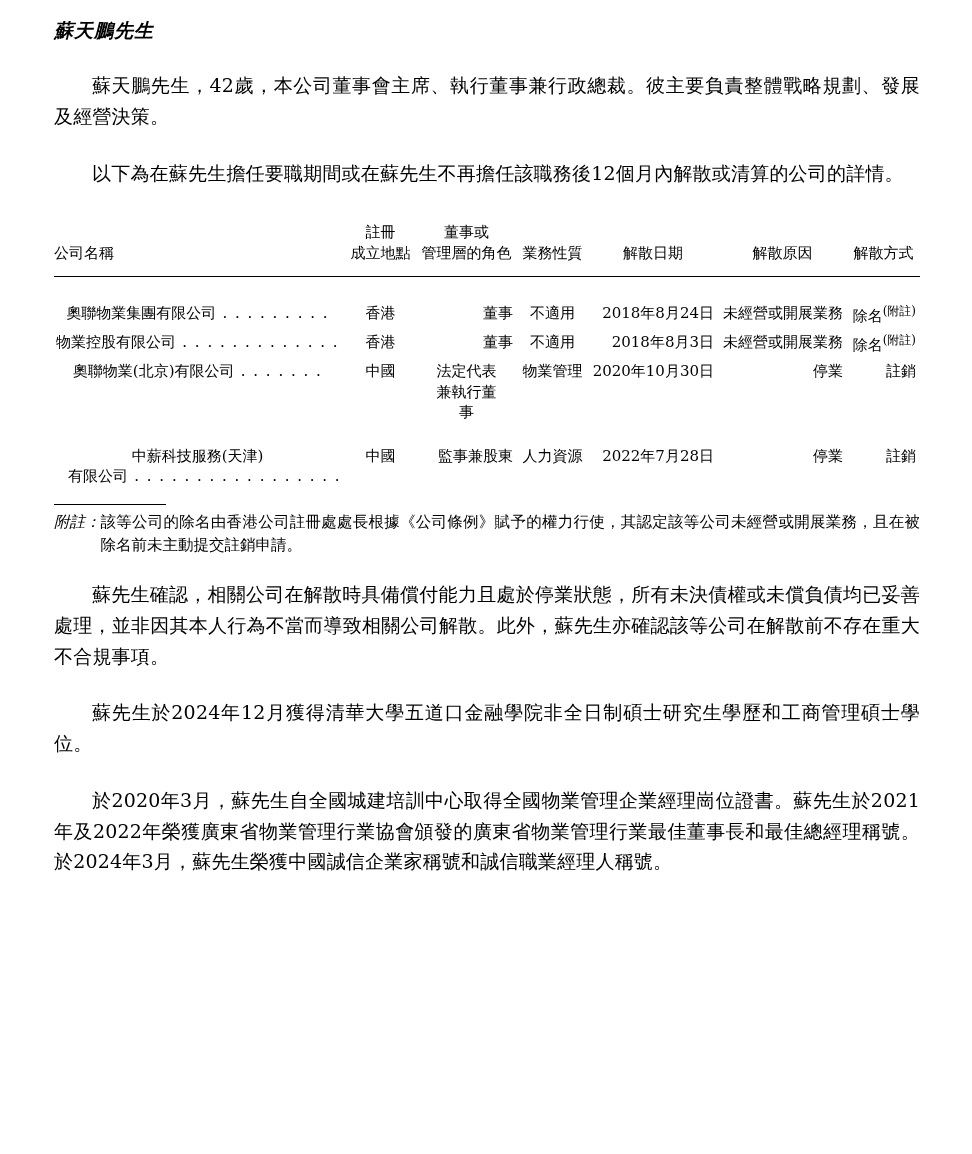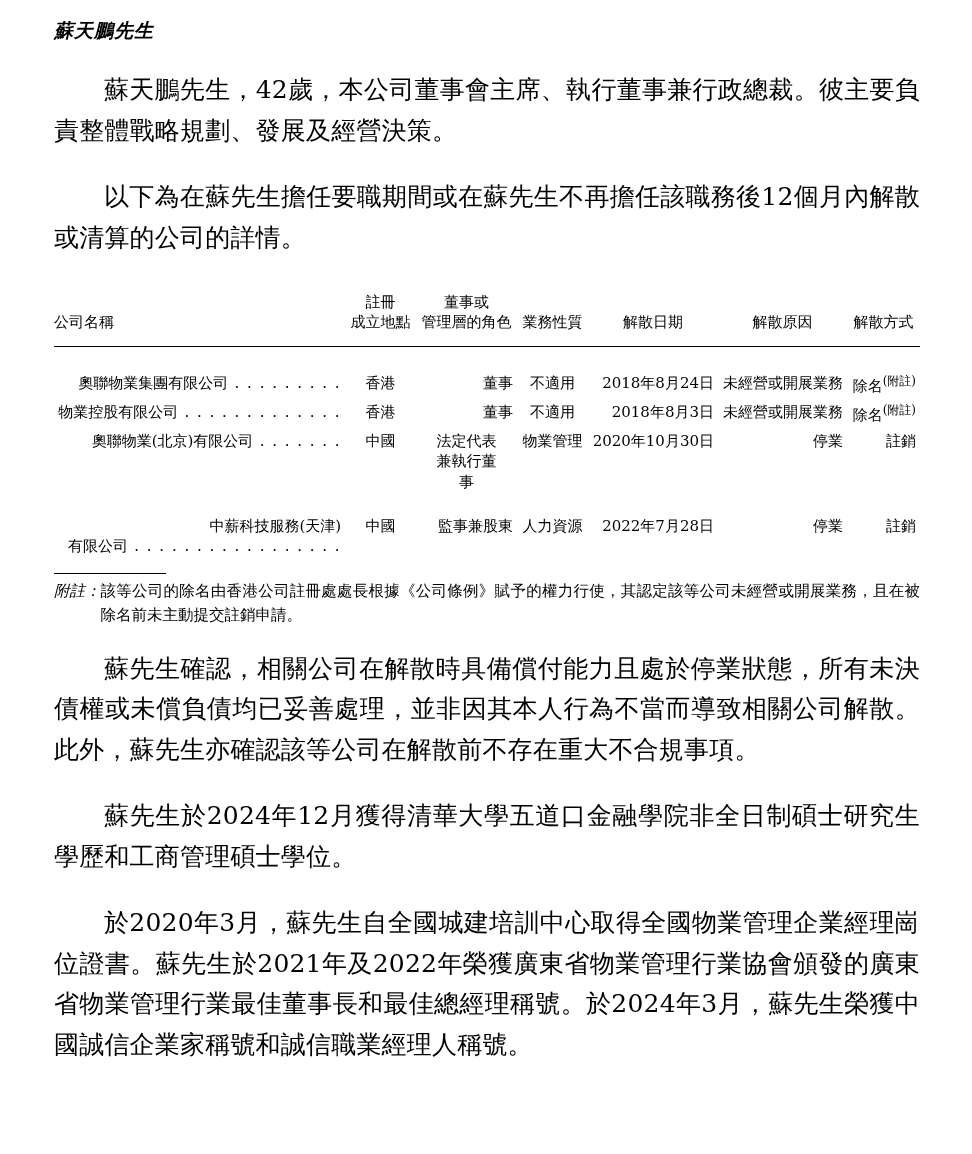--- a/index.html
+++ b/index.html
@@ -29,21 +29,21 @@
     width: 866px;
   }
   .heading {
     font-weight: bold;
     font-style: italic;
     font-size: 19px;
     letter-spacing: 1px;
     margin: 0 0 26px 0;
   }
   p.body-text {
-    font-size: 25px;
+    font-size: 19px;
     line-height: 1.62;
     margin: 0 0 26px 0;
     text-align: justify;
     text-indent: 2em;
     letter-spacing: 0.2px;
   }
   
   .table-wrap {
     margin: 34px 0 0 0;
   }
@@ -65,21 +65,21 @@
     text-align: left;
     padding-left: 0;
   }
   table.co-table td {
     vertical-align: top;
     padding: 3px 4px;
     text-align: center;
     white-space: nowrap;
   }
   table.co-table td.colname {
-    text-align: right;
+    text-align: center;
     padding-left: 0;
     white-space: nowrap;
   }
   table.co-table td.left {
     text-align: right;
   }
   table.co-table tbody tr:first-child td {
     padding-top: 26px;
   }
   .dots {

